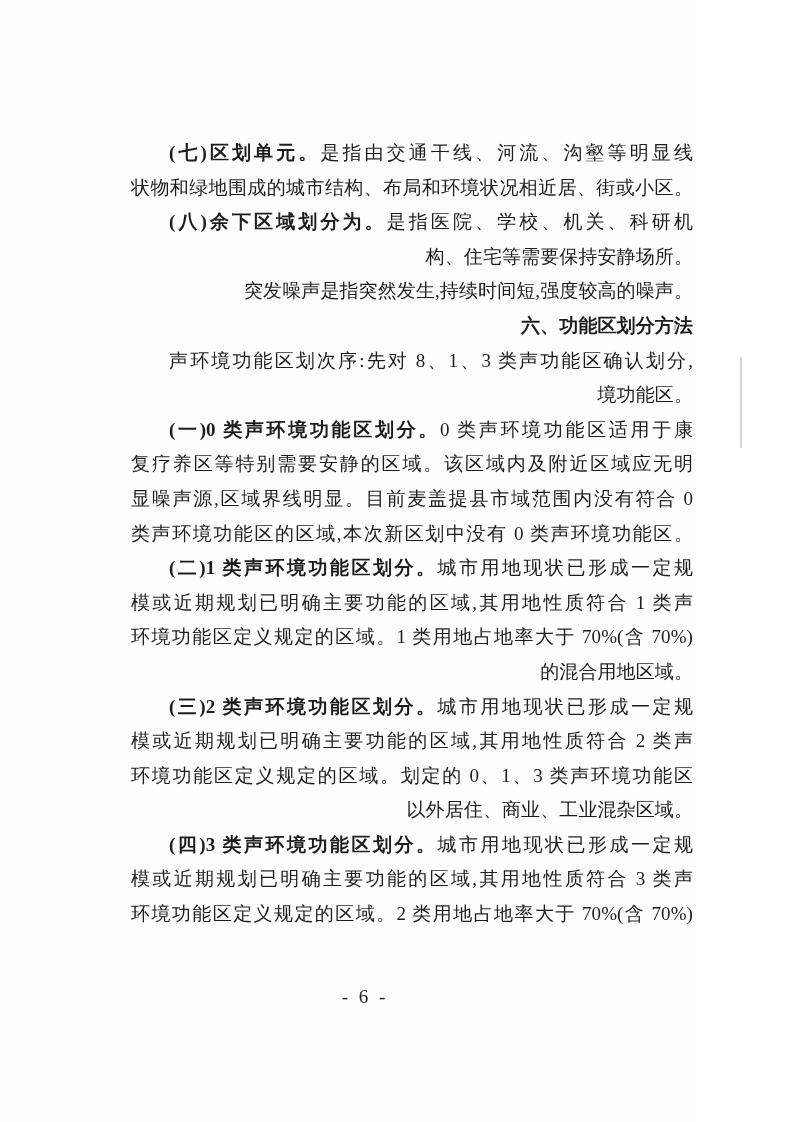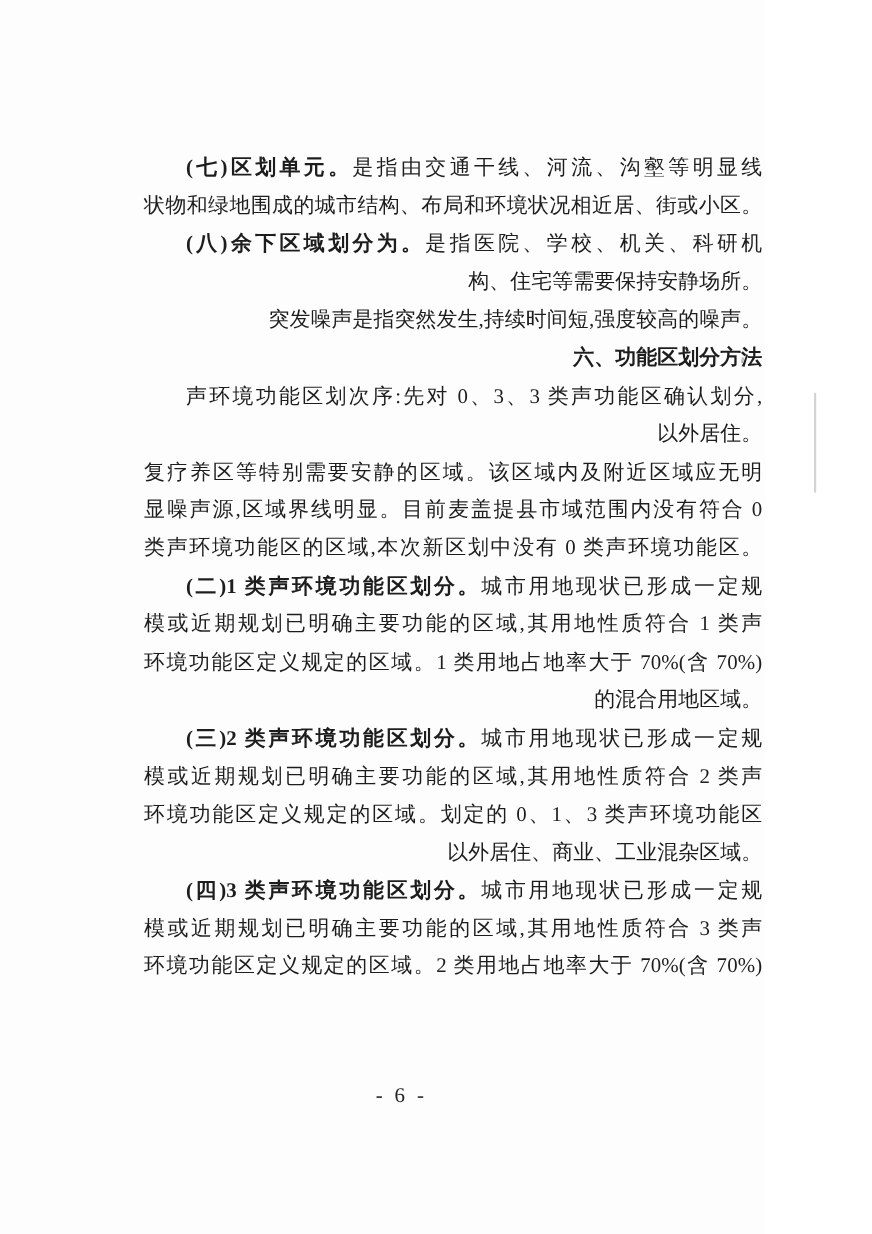--- a/index.html
+++ b/index.html
@@ -82,22 +82,23 @@
 <body>
 
 <div class="page">
   <div class="text-block">
       <div class="line stretch indent"><span class="b">(七)区划单元。</span><span>是指由交通干线、河流、沟壑等明显线</span></div>
       <div class="line stretch"><span>状物和绿地围成的城市结构、布局和环境状况相近居、街或小区。</span></div>
       <div class="line stretch indent"><span class="b">(八)余下区域划分为。</span><span>是指医院、学校、机关、科研机</span></div>
       <div class="line"><span>构、住宅等需要保持安静场所。</span></div>
       <div class="line indent"><span>突发噪声是指突然发生,持续时间短,强度较高的噪声。</span></div>
       <div class="line indent heading"><span class="b">六、功能区划分方法</span></div>
-      <div class="line stretch indent"><span>声环境功能区划次序:先对 0、3、3 类声功能区确认划分,</span></div>
-      <div class="line"><span>以外居住。</span></div>
+      <div class="line stretch indent"><span>声环境功能区划次序:先对 8、1、3 类声功能区确认划分,</span></div>
+      <div class="line"><span>境功能区。</span></div>
+      <div class="line stretch indent"><span class="b">(一)0 类声环境功能区划分。</span><span>0 类声环境功能区适用于康</span></div>
       <div class="line stretch"><span>复疗养区等特别需要安静的区域。该区域内及附近区域应无明</span></div>
       <div class="line stretch"><span>显噪声源,区域界线明显。目前麦盖提县市域范围内没有符合 0</span></div>
       <div class="line stretch"><span>类声环境功能区的区域,本次新区划中没有 0 类声环境功能区。</span></div>
       <div class="line stretch indent"><span class="b">(二)1 类声环境功能区划分。</span><span>城市用地现状已形成一定规</span></div>
       <div class="line stretch"><span>模或近期规划已明确主要功能的区域,其用地性质符合 1 类声</span></div>
       <div class="line stretch"><span>环境功能区定义规定的区域。1 类用地占地率大于 70%(含 70%)</span></div>
       <div class="line"><span>的混合用地区域。</span></div>
       <div class="line stretch indent"><span class="b">(三)2 类声环境功能区划分。</span><span>城市用地现状已形成一定规</span></div>
       <div class="line stretch"><span>模或近期规划已明确主要功能的区域,其用地性质符合 2 类声</span></div>
       <div class="line stretch"><span>环境功能区定义规定的区域。划定的 0、1、3 类声环境功能区</span></div>

